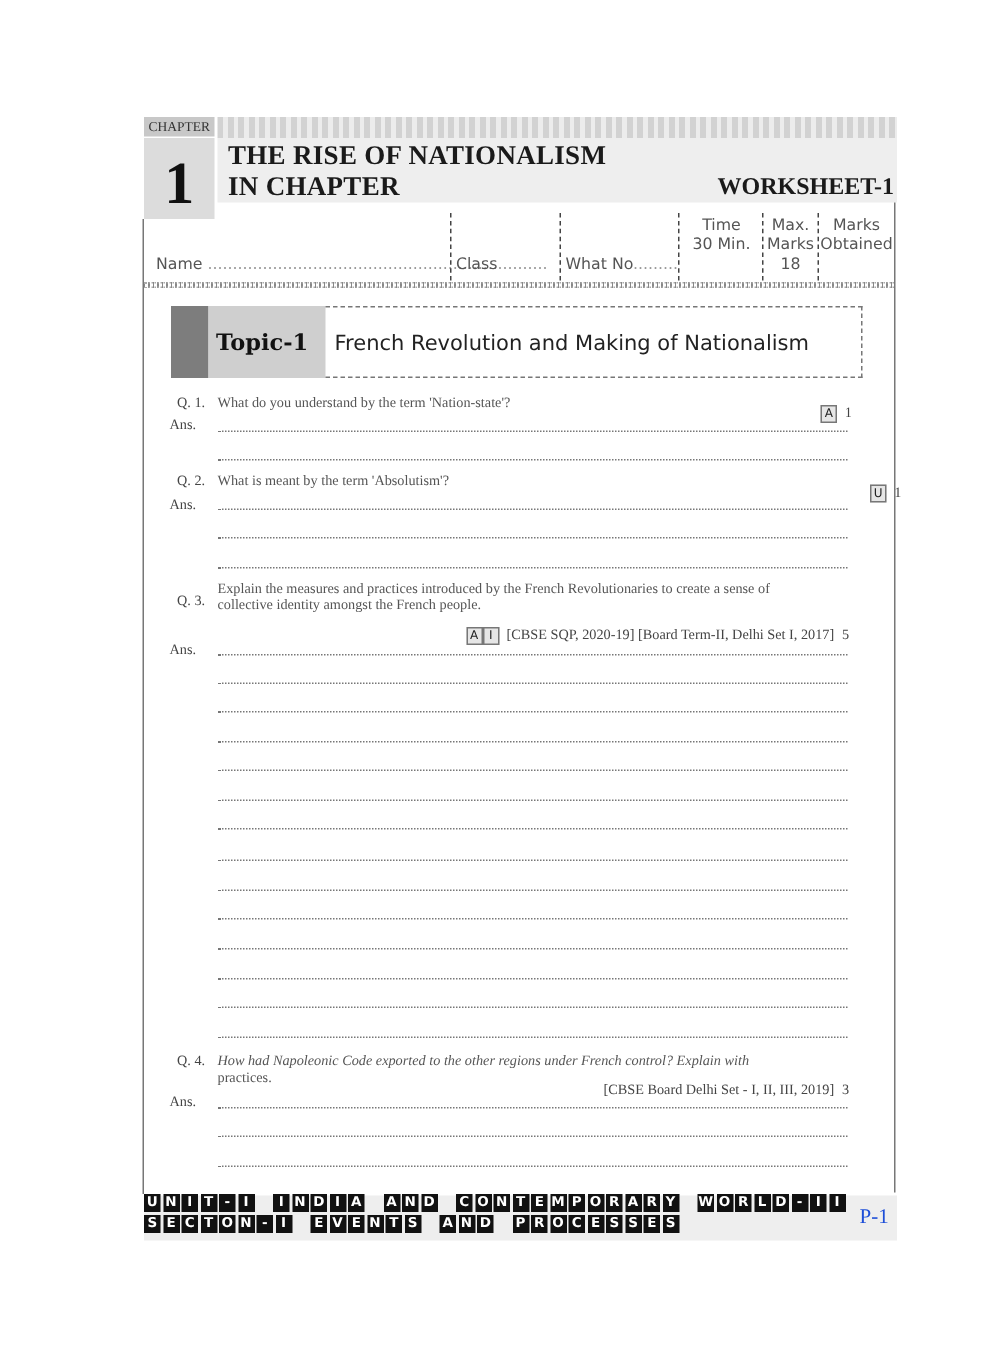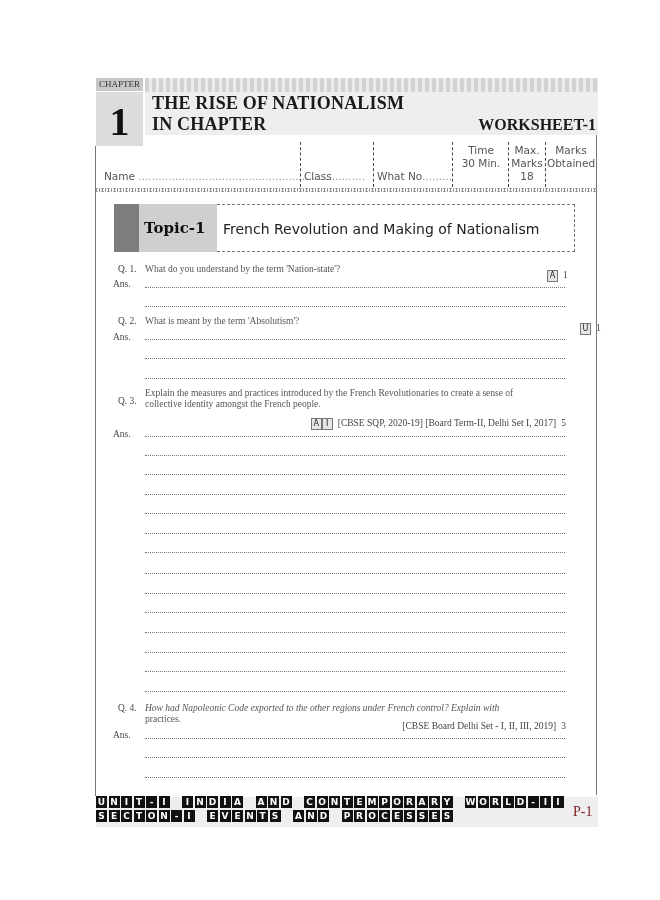--- a/index.html
+++ b/index.html
@@ -54,21 +54,21 @@
   .marks { font-family: "Liberation Serif", serif; font-size: 9.5px; color: #444; }
   .ref { font-family: "Liberation Serif", serif; font-size: 9.5px; color: #444; }
 
   
   .footer-band { left: 96px; top: 797px; width: 502px; height: 30px; background: #eeeeee; }
   .boxed { position: absolute; left: 96px; display: flex; gap: 0; }
   .boxed span.ch { display: inline-block; width: 11px; height: 12px; background: #111; color: #fff;
     font-family: "DejaVu Sans", sans-serif; font-weight: bold; font-size: 9px; text-align: center;
     line-height: 12px; margin-right: 1.5px; }
   .boxed span.sp { display: inline-block; width: 11px; height: 12px; }
-  .page-num { left: 573px; top: 804px; font-family: "Liberation Serif", serif; font-size: 14px; color: #7f1d1d; }
+  .page-num { left: 573px; top: 804px; font-family: "Liberation Serif", serif; font-size: 14px; color: #1d4ed8; }
 </style>
 </head>
 <body>
 
 <div class="abs chapter-label">CHAPTER</div>
 <div class="abs chapter-num">1</div>
 <div class="abs stripe-band"></div>
 <div class="abs title-band"></div>
 <div class="abs title-line" style="top:93px;">THE RISE OF NATIONALISM</div>
 <div class="abs title-line" style="top:114px;">IN CHAPTER</div>

